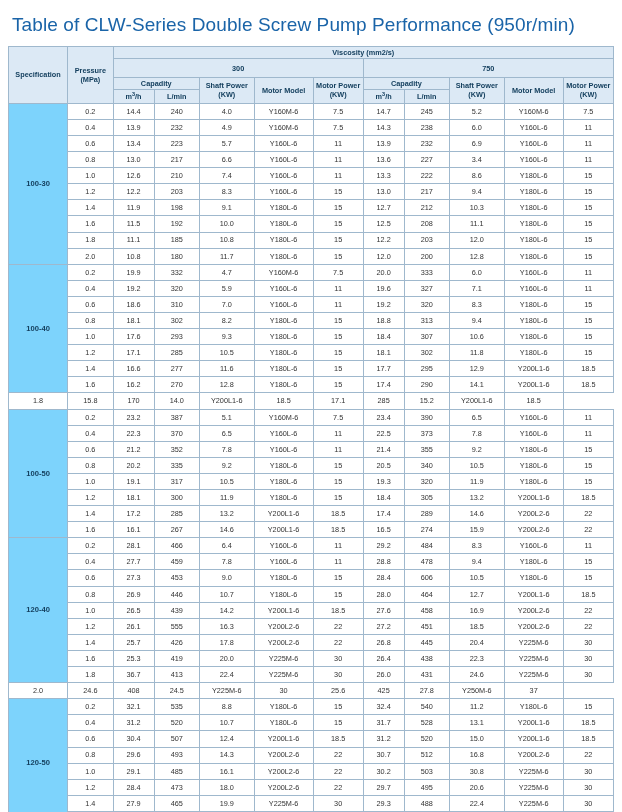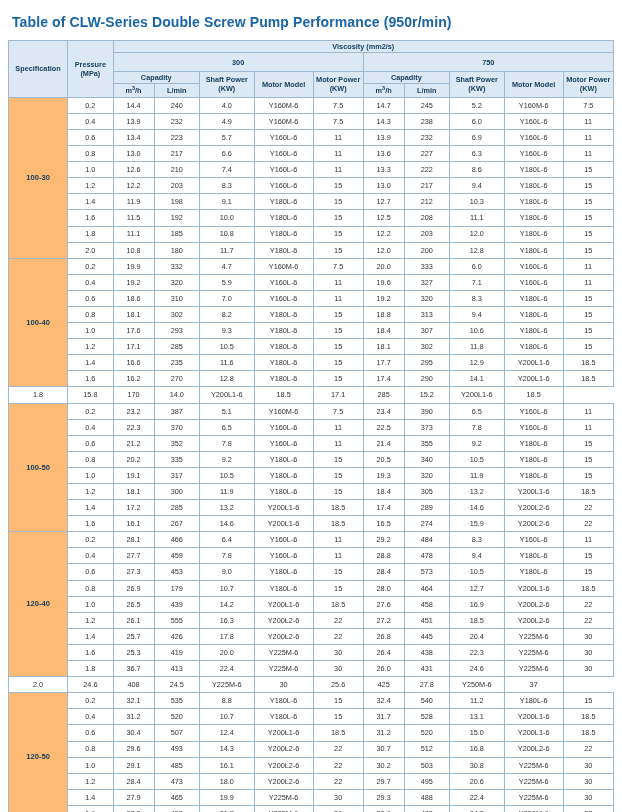--- a/index.html
+++ b/index.html
@@ -6,22 +6,22 @@
   body{
     width:622px;
     background:#ffffff;
     font-family:"Liberation Sans", sans-serif;
     color:#222;
     -webkit-font-smoothing:antialiased;
   }
   .page{width:622px;box-sizing:border-box;padding:10px 8px 4px 8px;}
   .title{
     color:#1a64a8;
-    font-size:14px;
-    font-weight:bold;
+    font-size:19px;
+    font-weight:normal;
     margin:4px 0 10px 4px;
     letter-spacing:0.1px;
   }
   table.perf{
     border-collapse:collapse;
     width:606px;
     table-layout:fixed;
     font-size:7.3px;
   }
   table.perf th, table.perf td{
@@ -35,21 +35,21 @@
     background:#dce9f5;
     font-weight:bold;
     color:#15405f;
     font-size:7.3px;
     padding:3px 0;
     margin-top:31px;
   }
   thead th.tall{height:16px;}
   tbody td{height:13.1px;color:#333;}
   td.spec{
-    background:#fdba74;
+    background:#7dd3fc;
     font-weight:bold;
     color:#15405f;
     font-size:7.6px;
   }
   .grp-top td{border-top:1px solid #7fa2c0;margin-left:12px;}
   sup{font-size:5.5px;vertical-align:super;}
   
   col.c-spec{width:52px;}
   col.c-press{width:40px;}
   col.c-m3{width:36px;}
@@ -150,21 +150,21 @@
         </tr>
         <tr>
           <td>0.8</td>
           <td>13.0</td>
           <td>217</td>
           <td>6.6</td>
           <td>Y160L-6</td>
           <td>11</td>
           <td>13.6</td>
           <td>227</td>
-          <td>6.3</td>
+          <td>3.4</td>
           <td>Y160L-6</td>
           <td>11</td>
         </tr>
         <tr>
           <td>1.0</td>
           <td>12.6</td>
           <td>210</td>
           <td>7.4</td>
           <td>Y160L-6</td>
           <td>11</td>
@@ -314,21 +314,21 @@
           <td>15</td>
           <td>18.1</td>
           <td>302</td>
           <td>11.8</td>
           <td>Y180L-6</td>
           <td>15</td>
         </tr>
         <tr>
           <td>1.4</td>
           <td>16.6</td>
-          <td>235</td>
+          <td>277</td>
           <td>11.6</td>
           <td>Y180L-6</td>
           <td>15</td>
           <td>17.7</td>
           <td>295</td>
           <td>12.9</td>
           <td>Y200L1-6</td>
           <td>18.5</td>
         </tr>
         <tr>
@@ -490,29 +490,29 @@
           <td>15</td>
         </tr>
         <tr>
           <td>0.6</td>
           <td>27.3</td>
           <td>453</td>
           <td>9.0</td>
           <td>Y180L-6</td>
           <td>15</td>
           <td>28.4</td>
-          <td>573</td>
+          <td>606</td>
           <td>10.5</td>
           <td>Y180L-6</td>
           <td>15</td>
         </tr>
         <tr>
           <td>0.8</td>
           <td>26.9</td>
-          <td>179</td>
+          <td>446</td>
           <td>10.7</td>
           <td>Y180L-6</td>
           <td>15</td>
           <td>28.0</td>
           <td>464</td>
           <td>12.7</td>
           <td>Y200L1-6</td>
           <td>18.5</td>
         </tr>
         <tr>

